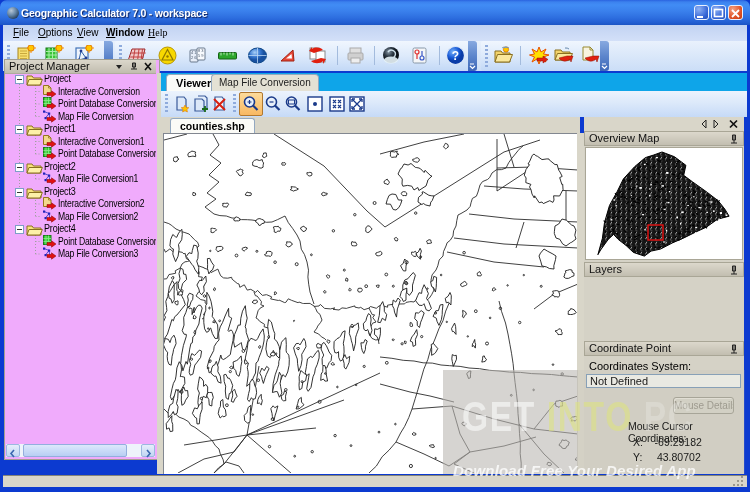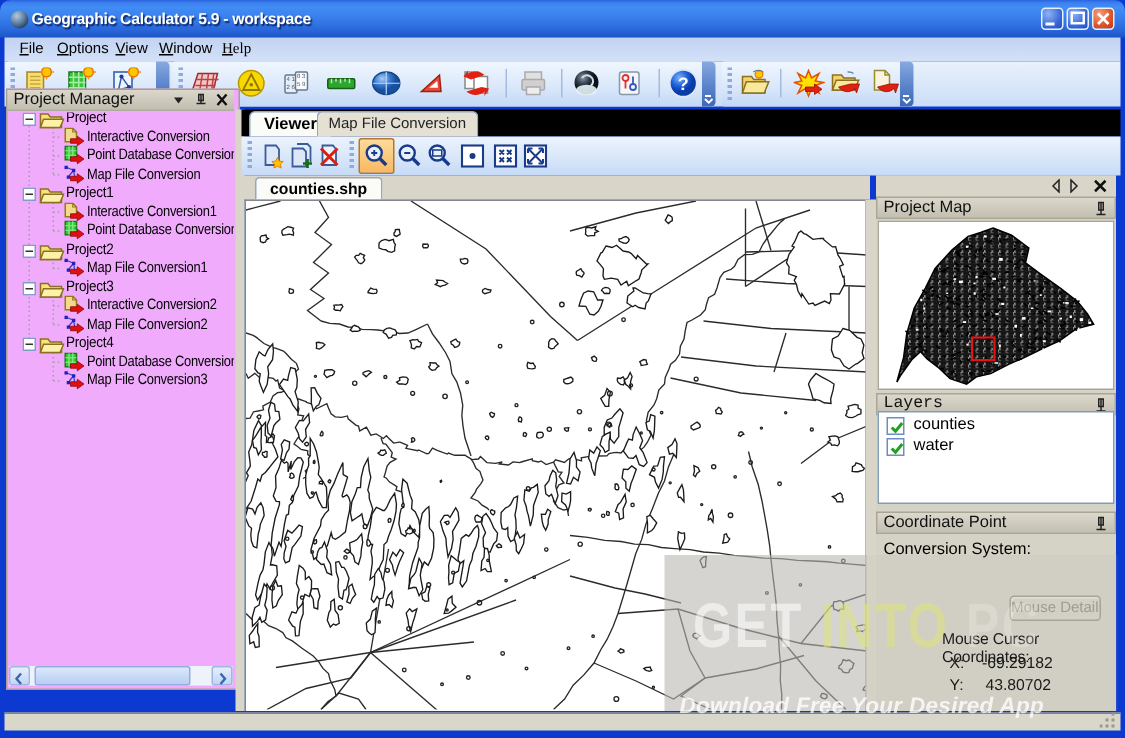--- a/index.html
+++ b/index.html
@@ -47,21 +47,21 @@
 #tree { position:absolute; left:0; top:15px; width:151px; height:370px; font-size:10px; letter-spacing:-0.2px; overflow:hidden; }
 .trow { position:absolute; height:13px; white-space:nowrap; color:#000; }
 .trow svg { position:absolute; }
 #lp-scroll { position:absolute; left:1px; bottom:2px; width:149px; height:13px; background:#eef3fb; }
 .sbtn { position:absolute; top:0; width:14px; height:13px; border:1px solid #9cb8e0; border-radius:2px;
   background:linear-gradient(180deg,#e6eefb,#c2d6f4); }
 #lp-thumb { position:absolute; left:17px; top:0; width:104px; height:13px; border:1px solid #93aede;
   border-radius:2px; background:linear-gradient(180deg,#dce8fc,#b8cef4); }
 
 
-#tabsrow { left:161px; top:73px; width:586px; height:18px; background:#000000; }
+#tabsrow { left:161px; top:73px; width:586px; height:18px; background:#0ea5e9; }
 .vtab { position:absolute; top:1px; height:17px; font-size:11px; padding:2px 9px 0 9px;
   border:1px solid #93a8c0; border-bottom:none; border-radius:4px 4px 0 0; }
 #vtab1 { left:5px; background:#fbfbf7; font-weight:bold; }
 #vtab2 { left:50px; background:#e4e1d4; color:#222; padding:2px 7px 0 7px; font-size:10px; }
 #vtoolbar { left:161px; top:91px; width:586px; height:26px;
   background:linear-gradient(180deg,#ecf3fd 0%,#dcE9fa 45%,#c6daf7 100%); }
 #vtoolbar .tbi { top:4px; width:18px; height:18px; }
 #vtoolbar .grip { top:3px; height:20px; }
 #zoominbtn { position:absolute; left:78px; top:1px; width:24px; height:24px;
   background:linear-gradient(180deg,#fddb9a,#f8b862); border:1px solid #b07830; border-radius:2px; }
@@ -106,37 +106,37 @@
 #wmtext { left:462px; top:393px; font-size:42px; font-weight:bold; letter-spacing:2px;
   color:rgba(255,255,255,0.55); white-space:nowrap; transform:scaleX(0.80); transform-origin:0 0; }
 #wmtext .into { color:rgba(222,228,122,0.55); }
 #wmtext .pc { color:rgba(240,240,235,0.30); }
 #wmsub { left:453px; top:462px; font-size:15px; font-style:italic; font-weight:bold; color:rgba(255,255,255,0.78); white-space:nowrap; letter-spacing:0.2px; }
 </style>
 </head>
 <body>
   <div class="abs" id="titlebar">
     <div class="abs ticon"></div>
-    <div class="abs ttext">Geographic Calculator 5.9 - workspace</div>
+    <div class="abs ttext">Geographic Calculator 7.0 - workspace</div>
   </div>
   <div class="abs wbtn" id="btn-min"><svg width="13" height="13">
       <rect x="2" y="9" width="6" height="2" fill="#fff"></rect>
     </svg></div>
   <div class="abs wbtn" id="btn-max"><svg width="13" height="13">
       <rect x="2.5" y="2.5" width="8" height="7" fill="none" stroke="#fff" stroke-width="1.6"></rect>
     </svg></div>
   <div class="abs wbtn" id="btn-close"><svg width="13" height="13">
       <path d="M3 3 L10 10 M10 3 L3 10" stroke="#fff" stroke-width="1.8"></path>
     </svg></div>
 
   <div class="abs" id="menubar">
     <span style="left:10px;text-align:right;"><u>F</u>ile</span>
     <span style="left:35px;"><u>O</u>ptions</span>
     <span style="left:74px;"><u>V</u>iew</span>
-    <span style="left:103px;"><u>W</u>indow</span>
+    <span style="left:103px;font-weight:bold;"><u>W</u>indow</span>
     <span style="left:145px;font-family:Liberation Serif, serif;"><u>H</u>elp</span>
   </div>
 
   <div class="abs" id="toolbar">
     <div class="band" style="left:1px; width:109px;">
       <div class="grip"></div>
     </div>
     <div class="bandend" style="left:101px;">
       <svg style="position:absolute;left:1px;bottom:1px;" width="7" height="7">
         <path d="M1 1 h4 M1 3 L3.5 5.5 L6 3" stroke="#fff" stroke-width="1.2" fill="none"></path>
@@ -845,21 +845,21 @@
 
   <div class="abs" id="rpanel">
     <div id="rp-minibar">
       <svg width="44" height="10" style="right:2px;">
         <path d="M8 1 L4 5 L8 9 Z" fill="none" stroke="#222" stroke-width="1"></path>
         <path d="M16 1 L20 5 L16 9 Z" fill="none" stroke="#222" stroke-width="1"></path>
         <path d="M32 1.5 L39 8.5 M39 1.5 L32 8.5" stroke="#111" stroke-width="1.7"></path>
       </svg>
     </div>
     <div class="rhead" style="top:14px;">
-      <span class="t">Project Map</span>
+      <span class="t">Overview Map</span>
       <svg class="pin" width="10" height="11">
         <path d="M5 1 v8 M2 9 h6 M3.5 1 h3 v5 h-3 Z" stroke="#222" stroke-width="1" fill="none"></path>
       </svg>
     </div>
     <div id="ovmap">
       <svg width="156" height="111" viewBox="0 0 156 111" style="position:absolute;left:0;top:0;">
 <defs>
           <pattern id="scrib" width="5" height="5" patternUnits="userSpaceOnUse">
             <rect width="5" height="5" fill="#9a9a9a"></rect>
             <path d="M0 1 L4 2 M0 3 L5 3.5 M1 4.5 L5 4.5 M2 0 L2.5 5 M3.5 0 L4.5 5" stroke="#151515" stroke-width="1.5" fill="none"></path>
@@ -1199,47 +1199,34 @@
 <rect x="24.7" y="71.1" width="1.6" height="1.3"></rect>
 <rect x="90.5" y="68.5" width="1.5" height="1.9"></rect>
 <rect x="94.0" y="74.7" width="1.2" height="1.8"></rect>
 <rect x="55.9" y="66.1" width="2.2" height="1.2"></rect>
 <rect x="53.3" y="39.1" width="2.6" height="1.6"></rect>
 <rect x="77.6" y="60.8" width="2.0" height="1.1"></rect>
 </g>
 <rect x="62" y="77" width="15" height="15" fill="none" stroke="#e81212" stroke-width="1.4"></rect>
 </svg>
     </div>
-    <div class="rhead" style="top:145px;font-family:Liberation Mono, monospace;">
+    <div class="rhead" style="top:145px;">
       <span class="t">Layers</span>
       <svg class="pin" width="10" height="11">
         <path d="M5 1 v8 M2 9 h6 M3.5 1 h3 v5 h-3 Z" stroke="#222" stroke-width="1" fill="none"></path>
       </svg>
-    </div>
-    <div id="layersbox">
-      <div class="lrow" style="top:3px;">
-        <span class="cb"><svg width="12" height="12">
-            <path d="M2.5 6 L5 8.5 L9.5 3" stroke="#21a121" stroke-width="2" fill="none"></path>
-          </svg></span>
-        <span class="lt">counties</span>
-      </div>
-      <div class="lrow" style="top:17px;">
-        <span class="cb"><svg width="12" height="12">
-            <path d="M2.5 6 L5 8.5 L9.5 3" stroke="#21a121" stroke-width="2" fill="none"></path>
-          </svg></span>
-        <span class="lt">water</span>
-      </div>
     </div>
     <div class="rhead" style="top:224px;">
       <span class="t">Coordinate Point</span>
       <svg class="pin" width="10" height="11">
         <path d="M5 1 v8 M2 9 h6 M3.5 1 h3 v5 h-3 Z" stroke="#222" stroke-width="1" fill="none"></path>
       </svg>
     </div>
-    <div id="ci-sys">Conversion System:</div>
+    <div id="ci-sys">Coordinates System:</div>
+    <div id="notdef">Not Defined</div>
     <div id="showdet">Mouse Details</div>
     <div id="mcc">Mouse Cursor Coordinates:</div>
     <div id="mccx">X:&nbsp;&nbsp;&nbsp;&nbsp;-69.29182</div>
     <div id="mccy">Y:&nbsp;&nbsp;&nbsp;&nbsp;&nbsp;43.80702</div>
   </div>
 
   <div class="abs" id="statusbar">
     <div id="grip2"><svg width="12" height="12">
       <g fill="#9a978c">
           <rect x="8" y="0" width="2" height="2"></rect>

